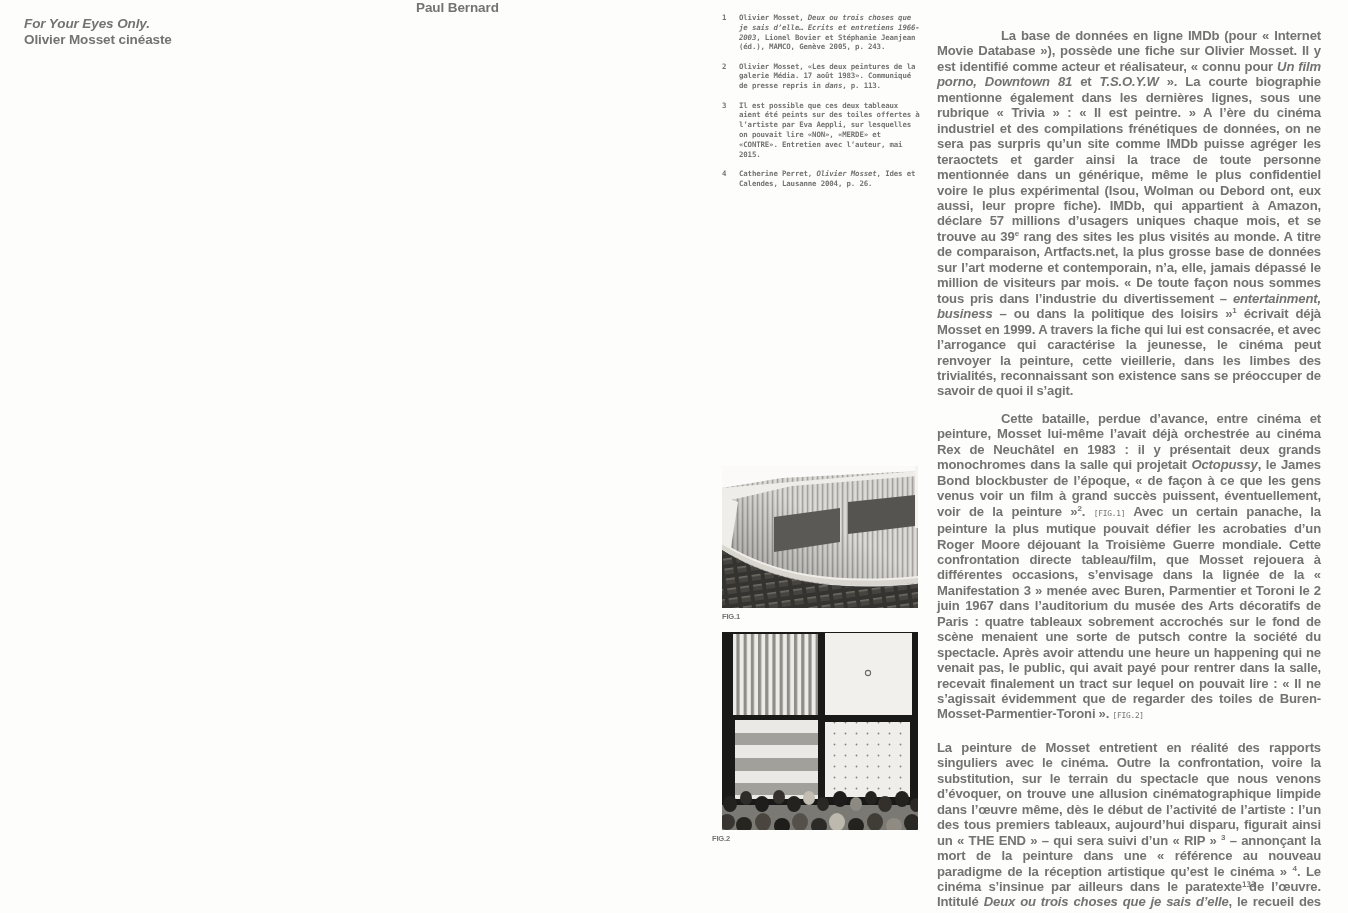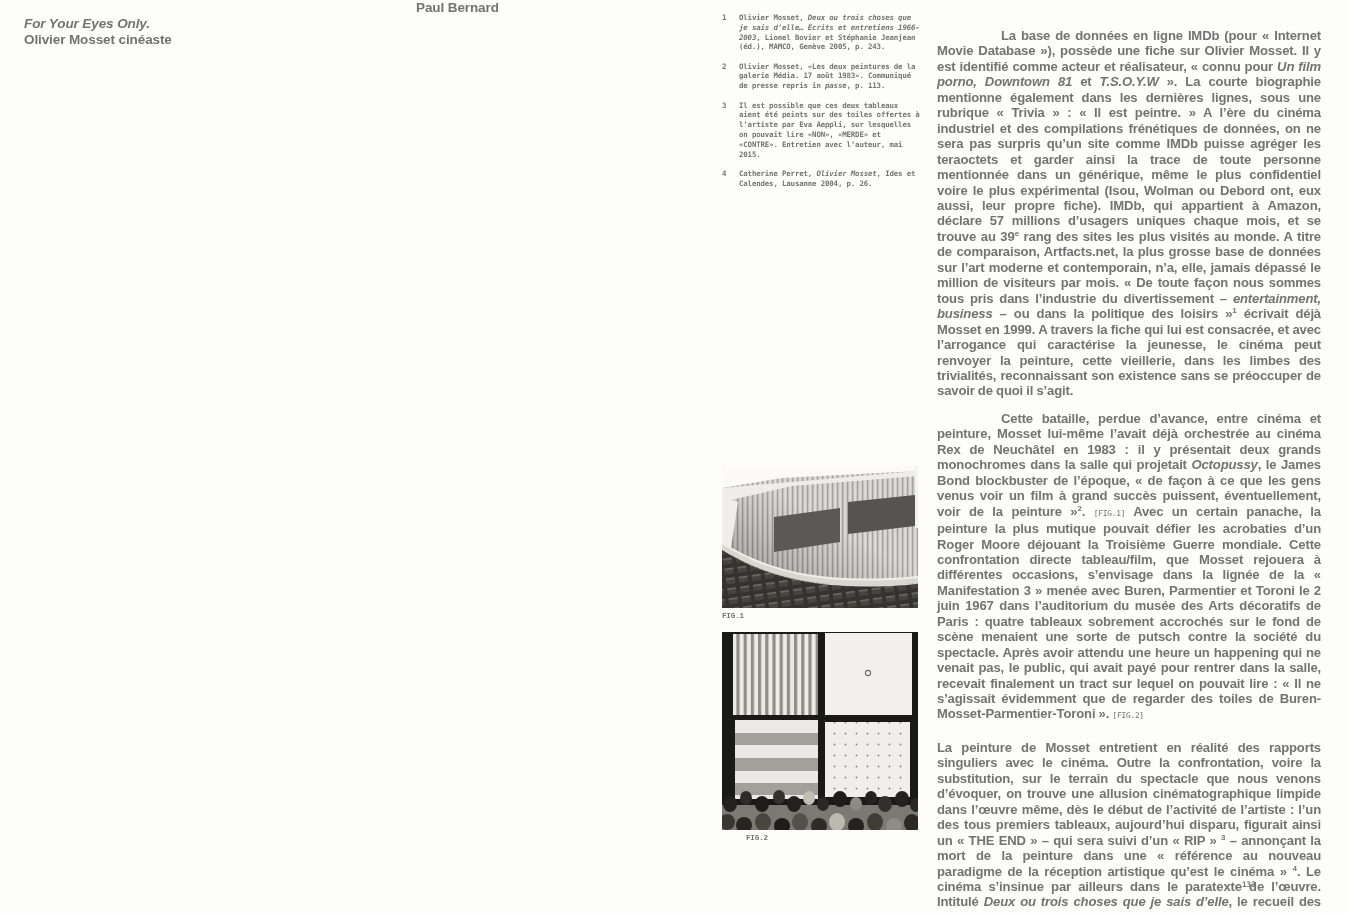--- a/index.html
+++ b/index.html
@@ -21,25 +21,25 @@
   .footnote { display:flex; margin-bottom:9.5px; }
   .fn-num  { width:17px; flex:none; }
   .fn-text { flex:1; }
   .footnotes i { font-style:italic; }
 
   
   .figure { position:absolute; }
   .fig1 { left:722px; top:466px; width:196px; height:142px; }
   .fig2 { left:722px; top:632px; width:196px; height:198px; }
   .fig-caption {
-    position:absolute; font-family:Liberation Mono, monospace;
+    position:absolute; font-family:Liberation Sans, sans-serif;
     font-weight:bold; font-size:7.6px; letter-spacing:-0.2px;text-align:center;
   }
   .fig1-caption { left:722px; top:612px; }
-  .fig2-caption { left:746px; top:834px; }
+  .fig2-caption { left:712px; top:834px; }
   .figure svg { display:block; }
 
   
   .article {
     position:absolute; left:925px; top:16px; width:408px;
     font-size:13.1px; font-weight:bold; line-height:15.45px;
     text-align:justify; letter-spacing:-0.15px; word-spacing:-0.3px;
   }
   .article p { margin:12px; }
   .article p.indent { text-indent:64px; }
@@ -68,21 +68,21 @@
   </div>
   <div class="author">Paul Bernard</div>
 
   <div class="footnotes">
       <div class="footnote">
         <span class="fn-num">1</span>
         <span class="fn-text">Olivier Mosset, <i>Deux ou trois choses que je sais d’elle… Ecrits et entretiens 1966-2003</i>, Lionel Bovier et Stéphanie Jeanjean (éd.), MAMCO, Genève 2005, p. 243.</span>
       </div>
       <div class="footnote">
         <span class="fn-num">2</span>
-        <span class="fn-text">Olivier Mosset, «Les deux peintures de la galerie Média. 17 août 1983». Communiqué de presse repris in <i>passe</i>, p. 113.</span>
+        <span class="fn-text">Olivier Mosset, «Les deux peintures de la galerie Média. 17 août 1983». Communiqué de presse repris in <i>dans</i>, p. 113.</span>
       </div>
       <div class="footnote">
         <span class="fn-num">3</span>
         <span class="fn-text">Il est possible que ces deux tableaux aient été peints sur des toiles offertes à l’artiste par Eva Aeppli, sur lesquelles on pouvait lire «NON», «MERDE» et «CONTRE». Entretien avec l’auteur, mai 2015.</span>
       </div>
       <div class="footnote">
         <span class="fn-num">4</span>
         <span class="fn-text">Catherine Perret, <i>Olivier Mosset</i>, Ides et Calendes, Lausanne 2004, p. 26.</span>
       </div>
     </div>

